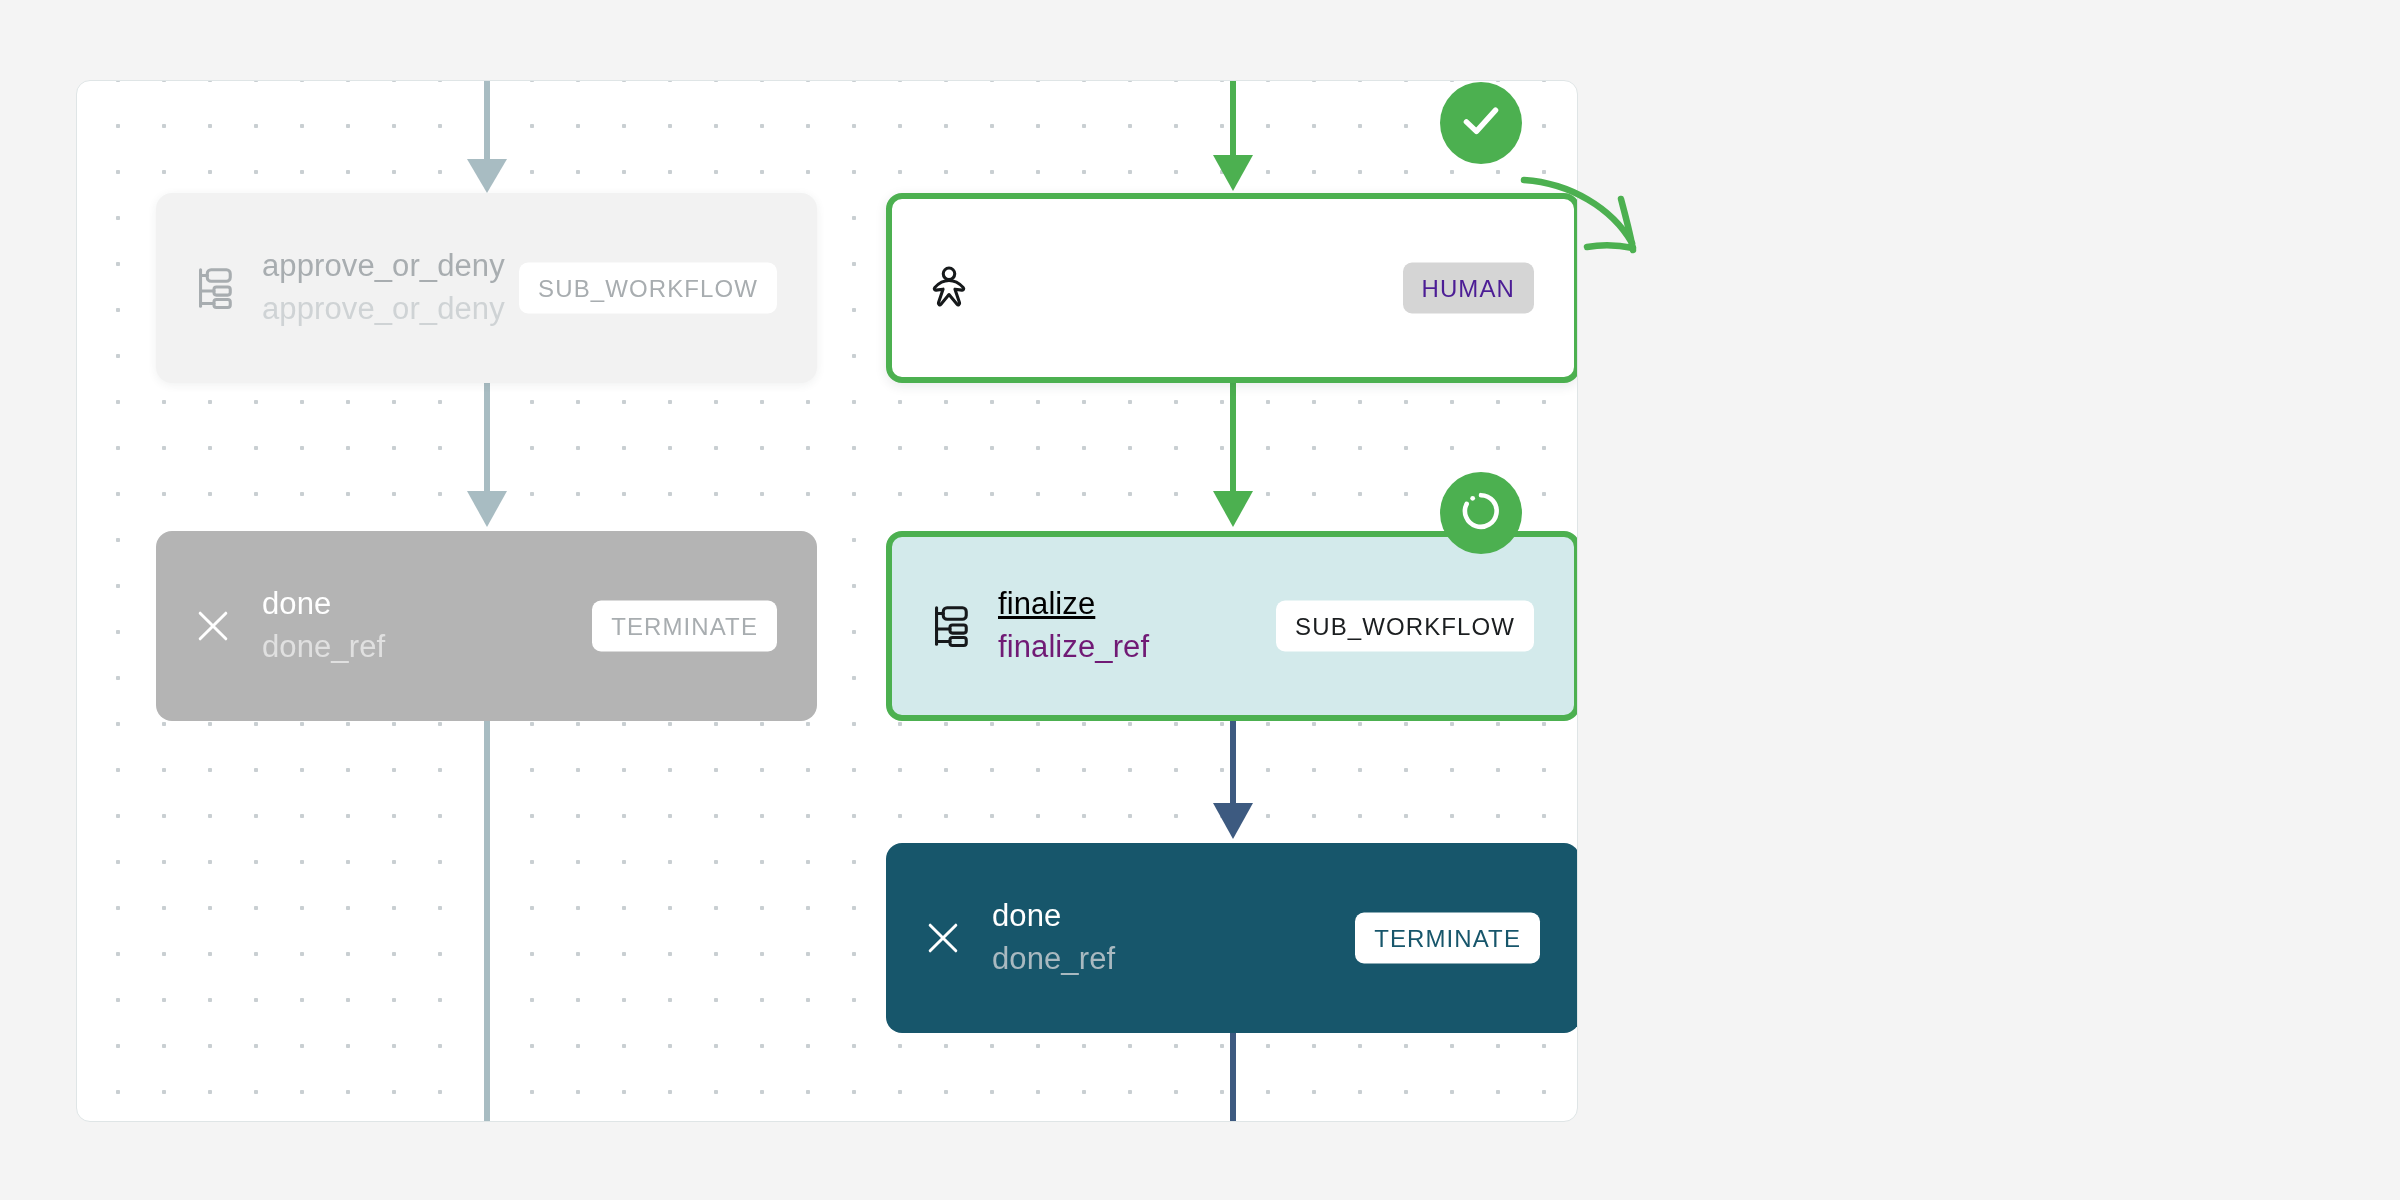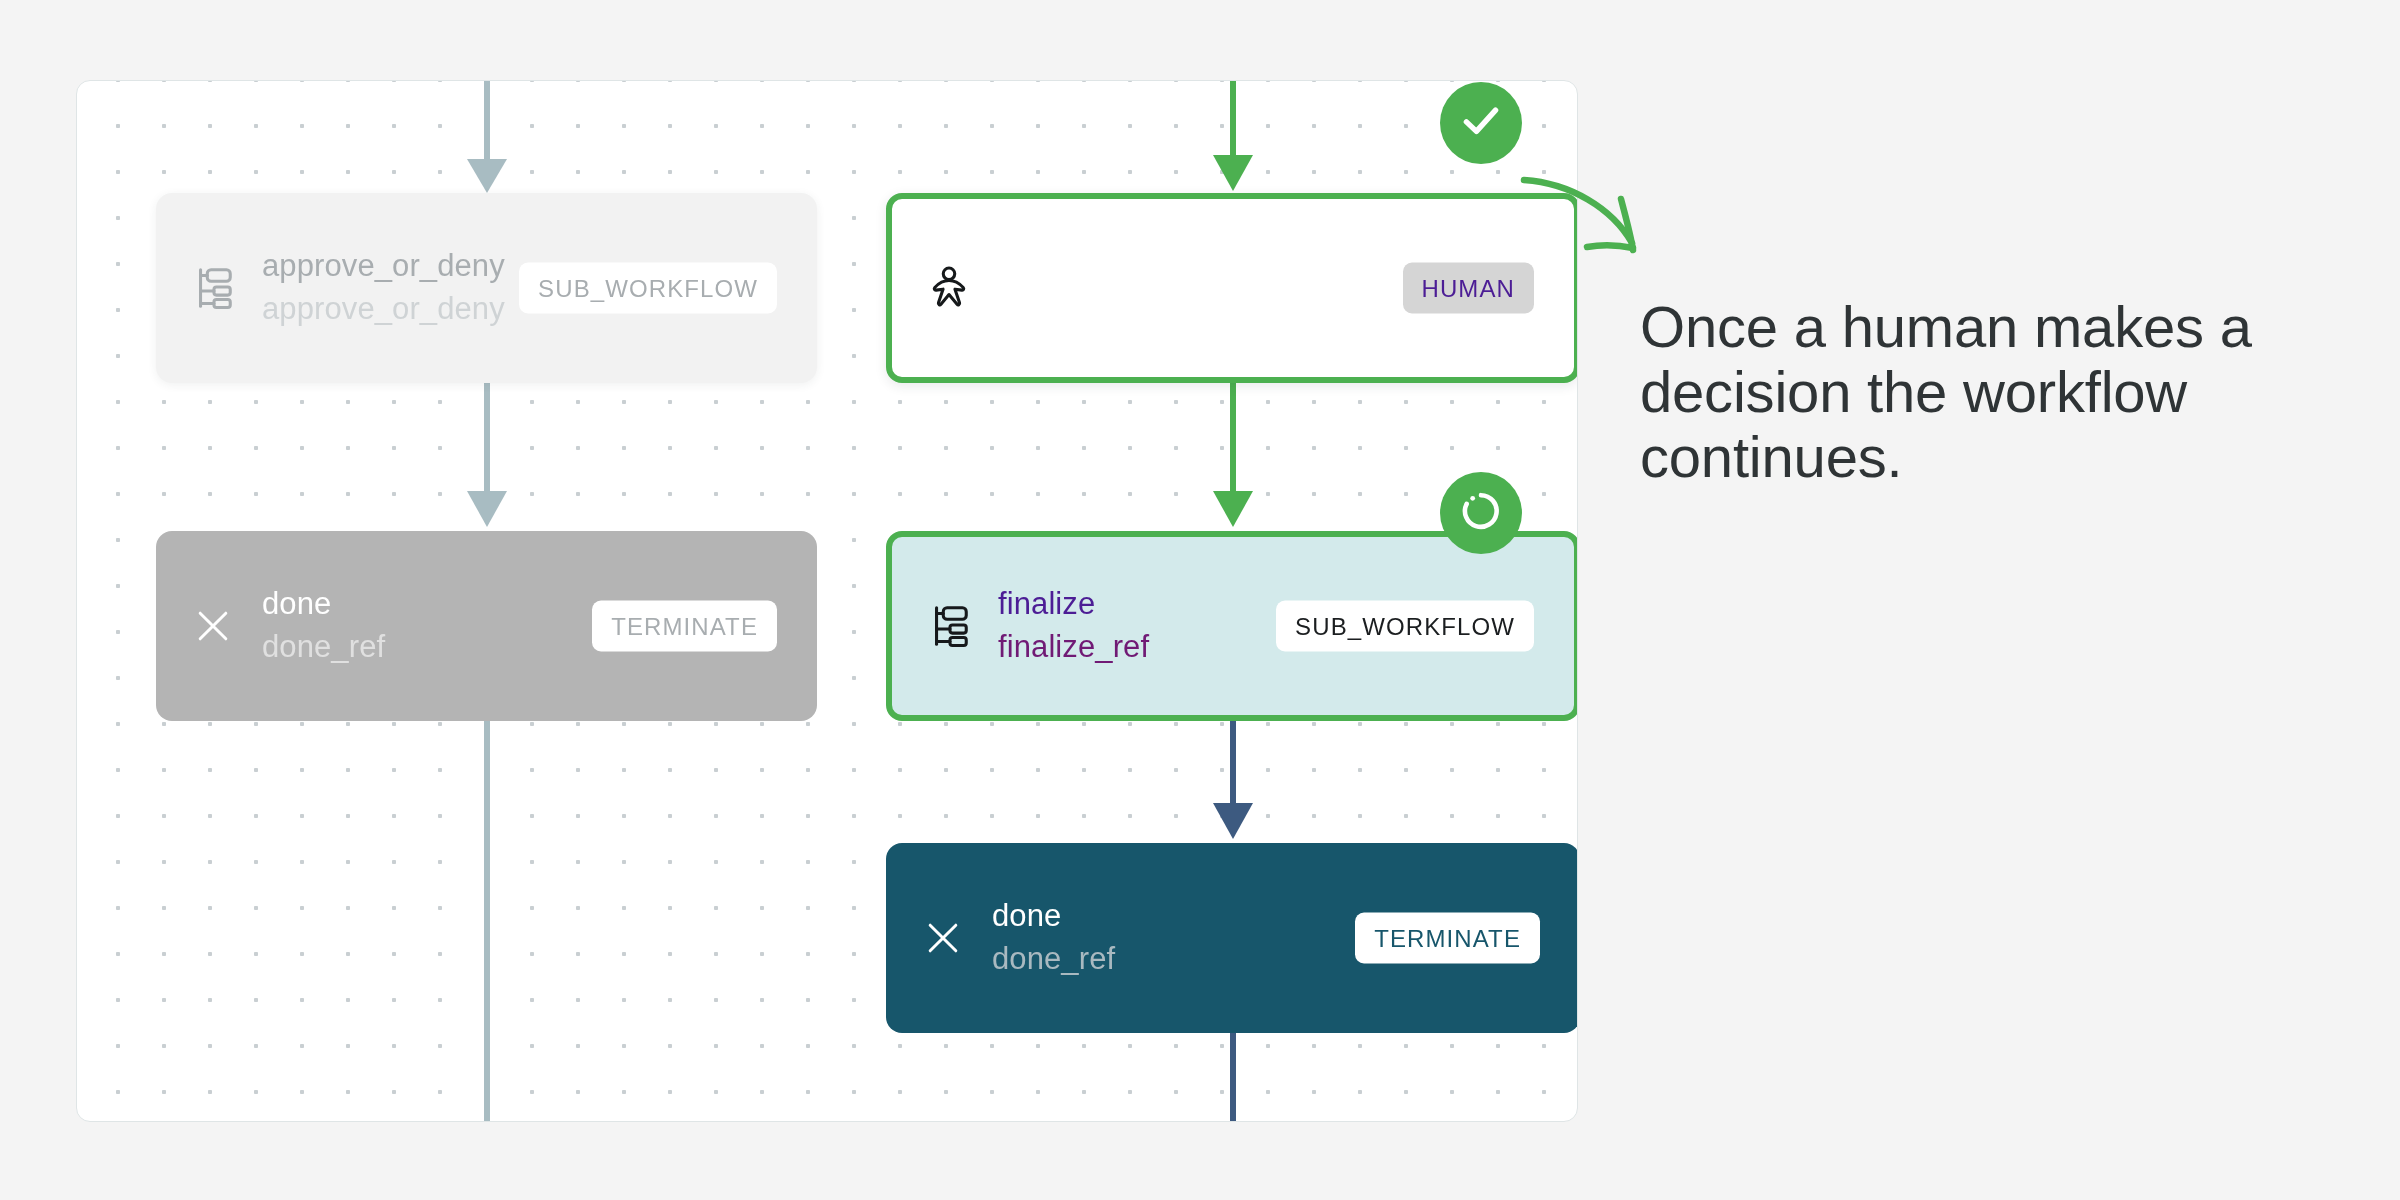--- a/index.html
+++ b/index.html
@@ -87,21 +87,21 @@
   #node-inform .title  { color: #1b1e20; }
   #node-inform .subref { color: #9aa1a5; }
   #node-inform .badge  { background: #d5d5d5; color: #4c1d95; }
 
   
   #node-finalize {
     left: 809px; top: 450px; width: 694px; height: 190px;
     background: #d3eaeb;
     border: 6px solid #4cb050;
   }
-  #node-finalize .title  { color: #4c1d95; }
+  #node-finalize .title  { color: #000000; text-decoration: underline; }
   #node-finalize .subref { color: #701a75; }
   #node-finalize .badge  { background: #ffffff; color: #1b1e20; }
 
   
   #node-done-dark {
     left: 809px; top: 762px; width: 694px; height: 190px;
     background: #17566b;
   }
   #node-done-dark .title  { color: #ffffff; }
   #node-done-dark .subref { color: #a9b9c0; }
@@ -263,15 +263,14 @@
       </svg>
     </span>
   </div>
 
   <svg id="hand-arrow" width="160" height="120" viewBox="0 0 160 120" xmlns="http://www.w3.org/2000/svg">
     <path d="M4 10 C 50 13, 92 38, 112 73" fill="none" stroke="#4cb050" stroke-width="6.5" stroke-linecap="round"></path>
     <path d="M67 77 C 85 74, 103 76, 113 78" fill="none" stroke="#4cb050" stroke-width="6.5" stroke-linecap="round"></path>
     <path d="M101 29 C 106 48, 111 66, 113 80" fill="none" stroke="#4cb050" stroke-width="6.5" stroke-linecap="round"></path>
   </svg>
 
-  <p id="annotation">Once a human makes a decision the workflow continues.</p>
 
 </div>
 
 </body></html>

